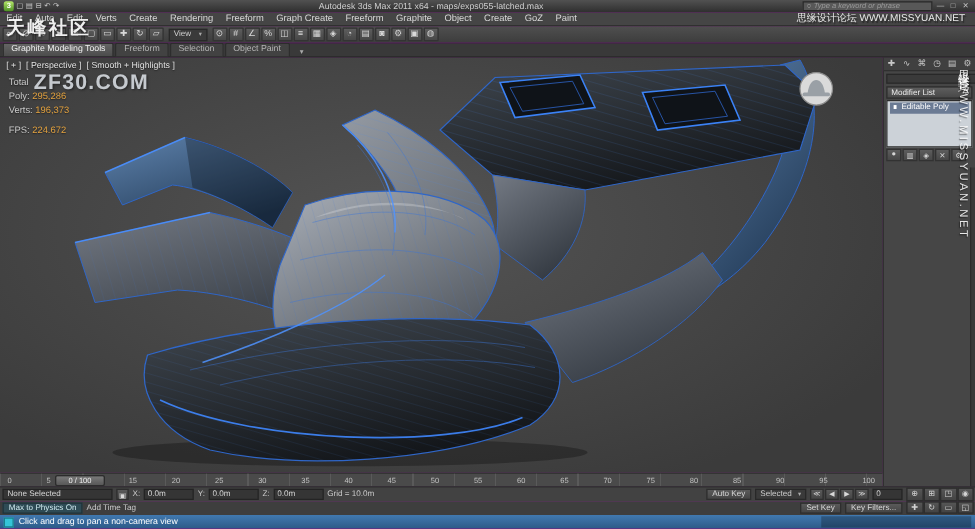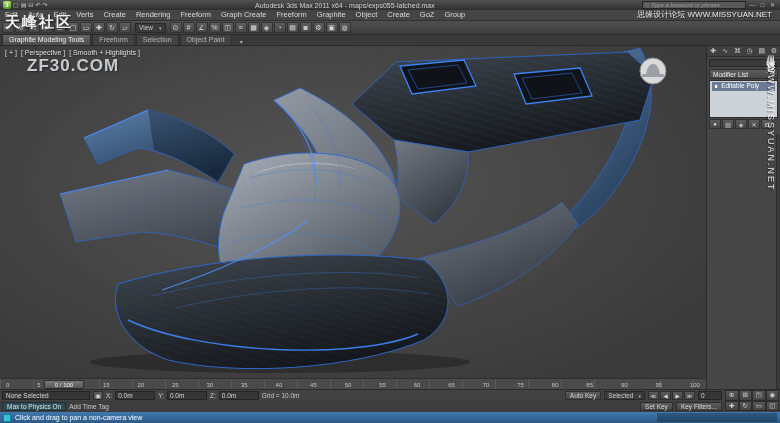--- a/index.html
+++ b/index.html
@@ -129,21 +129,21 @@
         <span class="menu-item">Verts</span>
         <span class="menu-item">Create</span>
         <span class="menu-item">Rendering</span>
         <span class="menu-item">Freeform</span>
         <span class="menu-item">Graph Create</span>
         <span class="menu-item">Freeform</span>
         <span class="menu-item">Graphite</span>
         <span class="menu-item">Object</span>
         <span class="menu-item">Create</span>
         <span class="menu-item">GoZ</span>
-        <span class="menu-item">Group</span>
+        <span class="menu-item">Paint</span>
       </div>
   </div>
 
   <div class="toolbar">
     <div class="tb-group">
 
     <span class="tb-icon">∞</span>
         <span class="tb-icon">⊘</span>
         <span class="tb-icon">≋</span>
         <span class="tb-icon">➤</span>
@@ -270,20 +270,26 @@
         <rect x="642" y="28" width="22" height="3" rx="1.5" fill="#9aa0a6"></rect>
       </g>
     </svg>
 
     <div class="vp-label">
       <span>[ + ]</span>
       <span>[ Perspective ]</span>
       <span>[ Smooth + Highlights ]</span>
     </div>
 
+    <div class="stats">
+      <div>Total</div>
+      <div><span>Poly:</span> <span class="val">295,286</span></div>
+      <div><span>Verts:</span> <span class="val">196,373</span></div>
+      <div class="fps-row"><span>FPS:</span> <span class="val">224.672</span></div>
+    </div>
   </div>
 
   <div class="wm-tl">天峰社区</div>
   <div class="wm-zf">ZF30.COM</div>
   <div class="wm-tr">思缘设计论坛 WWW.MISSYUAN.NET</div>
   <div class="wm-rv">思缘设计论坛 WWW.MISSYUAN.NET</div>
 
   <div class="right-panel">
     <div class="cp-tabs">
 

